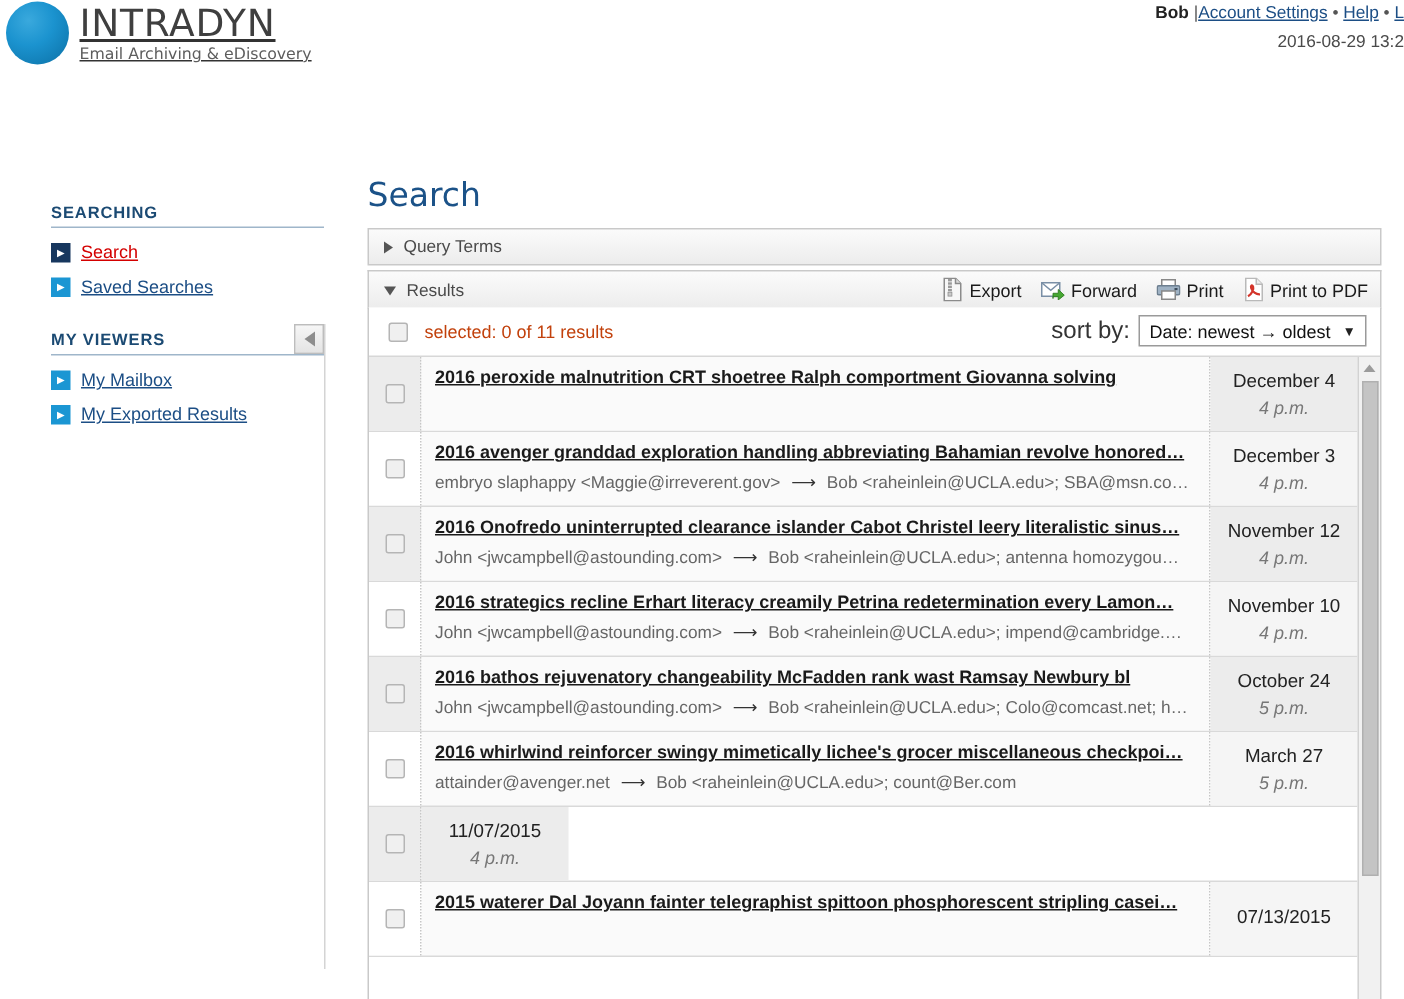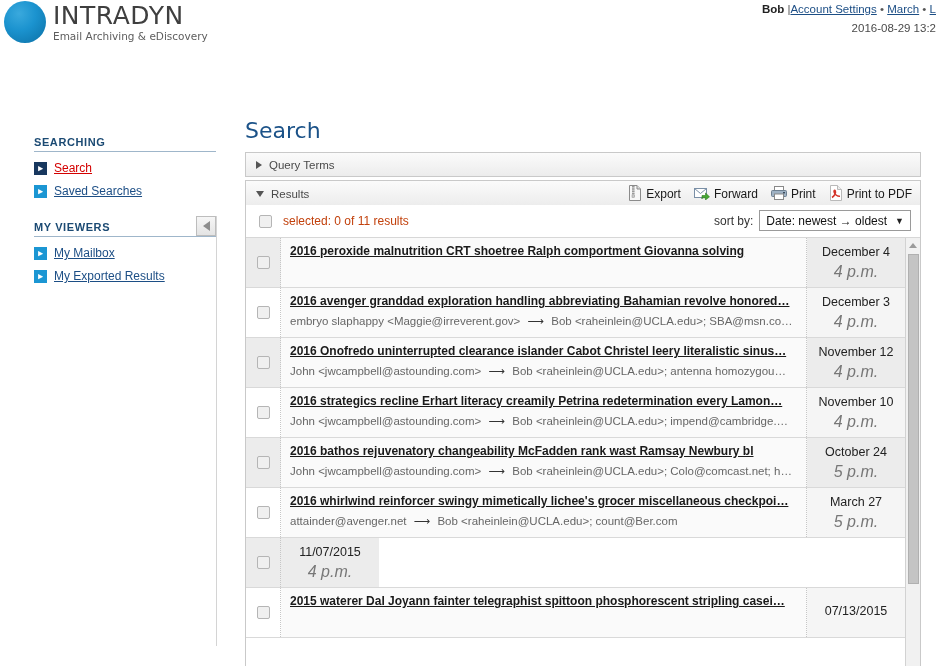--- a/index.html
+++ b/index.html
@@ -18,20 +18,21 @@
     position: relative;
     height: 50px;
     width: 936px;
     background: #ffffff;
   }
   #logo-wrap {
     position: absolute;
     left: 4px; top: 1px;
     display: flex;
     align-items: center;
+    text-decoration: underline;
   }
   #logo-ball {
     width: 42px; height: 42px;
     border-radius: 50%;
     background: radial-gradient(circle at 36% 30%, #3aa9dd 0%, #1b93cf 42%, #0b6fa4 100%);
     flex: 0 0 auto;
   }
   #logo-text {
     margin-left: 7px;
     line-height: 1;
@@ -286,21 +287,21 @@
     margin-left: 11px;
     font-size: 12px;
     color: #c2410c;
   }
   #sort-wrap {
     position: absolute;
     right: 9px; top: 5px;
     display: flex; align-items: center;
   }
   #sort-label {
-    font-size: 12px; color: #333; margin-right: 6px;
+    font-size: 16px; color: #333; margin-right: 6px;
   }
   #sort-select {
     border: 1px solid #9a9a9a;
     background: #ffffff;
     height: 21px;
     padding: 0 6px;
     display: flex; align-items: center;
     font-size: 12px; color: #111;
   }
   #sort-select .dcaret {
@@ -378,21 +379,21 @@
     align-items: center;
     justify-content: center;
   }
   .row.alt .date-cell { background: #f5f5f5; }
   .date-main {
     font-size: 12.5px;
     color: #222;
   }
   .date-time {
     margin-top: 4px;
-    font-size: 16px;
+    font-size: 12px;
     color: #777;
     font-style: italic;
   }
 
   
   #vscroll {
     position: absolute;
     right: 0; top: 0;
     width: 15px;
     height: 490px;
@@ -429,21 +430,21 @@
     <div id="logo-text">
       <div id="logo-title">INTRADYN</div>
       <div id="logo-sub">Email Archiving &amp; eDiscovery</div>
     </div>
   </div>
 
   <div id="user-bar">
     <span class="uname">Bob</span>
     <span class="sep">|</span><a href="#">Account Settings</a>
     <span class="sep">•</span>
-    <a href="#">March</a>
+    <a href="#">Help</a>
     <span class="sep">•</span>
     <a href="#">L</a>
   </div>
 
   <div id="datetime">2016-08-29 13:2</div>
 </div>
 
 <div id="tabbar">
   <div id="home-tab">
     <span>

